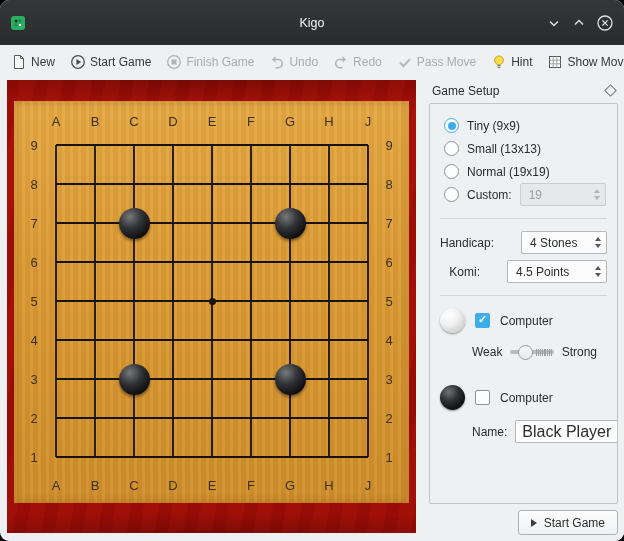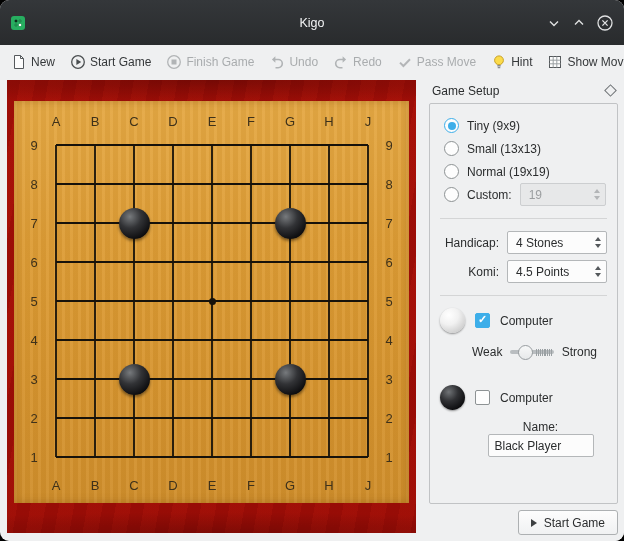--- a/index.html
+++ b/index.html
@@ -91,21 +91,21 @@
   .radio.sel{border-color:#3daee9;background:#fdfdfd;}
   .radio.sel::after{content:"";position:absolute;inset:2.5px;border-radius:50%;background:#3daee9;}
   .hr{height:1px;background:#d4d5d6;margin:12px 2px;}
   .form-row{display:flex;align-items:center;justify-content:flex-end;gap:8px;margin:6px 2px 0;}
   .form-row.first{margin-top:0;}
   .spin{
     position:relative;height:23px;box-sizing:border-box;display:flex;align-items:center;
     background:#fcfcfc;border:1px solid #b4b7b9;border-radius:2px;
     font-size:12px;color:#2b2d2e;padding:0 18px 0 8px;
   }
-  .spin.w100{width:100px;}
+  .spin.w100{width:100px;margin-left:19px;}
   .spin.w86{width:86px;}
   .spin.disabled{background:#e7e8e9;color:#9b9ea0;border-color:#ccced0;}
   .arrows{position:absolute;right:5px;top:0;bottom:0;display:flex;flex-direction:column;justify-content:center;gap:3px;}
   .arr-up{width:0;height:0;border-left:3.5px solid transparent;border-right:3.5px solid transparent;border-bottom:4px solid #54585b;}
   .arr-down{width:0;height:0;border-left:3.5px solid transparent;border-right:3.5px solid transparent;border-top:4px solid #54585b;}
   .spin.disabled .arr-up{border-bottom-color:#b3b5b7;}
   .spin.disabled .arr-down{border-top-color:#b3b5b7;}
   .player-row{display:flex;align-items:center;gap:10px;margin:4px 0 0 2px;}
   .player-row.black{margin-top:24px;}
   .stone-ico{flex:none;width:25px;height:25px;border-radius:50%;box-shadow:0 1px 2px rgba(0,0,0,.4);}
@@ -121,24 +121,24 @@
   }
   .slider-row{display:flex;align-items:center;gap:8px;margin:10px 12px 0 34px;}
   .slider{position:relative;width:84px;height:18px;}
   .groove{position:absolute;left:0;right:0;top:7px;height:4px;border-radius:2px;background:#b9bdc0;}
   .ticks{position:absolute;left:26px;right:2px;top:5.5px;display:flex;justify-content:space-between;}
   .tick{width:1px;height:7px;background:#9aa0a3;}
   .handle{
     position:absolute;left:8px;top:1.5px;width:15px;height:15px;border-radius:50%;
     background:linear-gradient(#f7f8f8,#e7e9ea);border:1px solid #989da0;box-sizing:border-box;
   }
-  .name-row{display:flex;align-items:center;gap:0;margin:10px 0 0 34px;flex-direction:column;}
+  .name-row{display:flex;align-items:center;gap:8px;margin:10px 0 0 34px;}
   .text-input{
     width:106px;height:23px;box-sizing:border-box;border:1px solid #b4b7b9;border-radius:2px;
-    background:#fcfcfc;font-family:"Liberation Sans",sans-serif;font-size:12px;color:#2b2d2e;
+    background:#fcfcfc;font-family:"Liberation Sans",sans-serif;font-size:16px;color:#2b2d2e;
     padding:0 6px;outline:none;
   }
   .start-row{flex:none;display:flex;justify-content:flex-end;margin-top:6px;}
   .start-btn{
     display:flex;align-items:center;gap:7px;height:25px;padding:0 12px;
     background:linear-gradient(#fdfdfd,#f0f1f2);border:1px solid #adb0b2;border-radius:3px;
     font-family:"Liberation Sans",sans-serif;font-size:12px;color:#2b2d2e;
   }
   .play-tri{width:0;height:0;border-top:4.5px solid transparent;border-bottom:4.5px solid transparent;border-left:6.5px solid #3c3f41;}
 </style>

